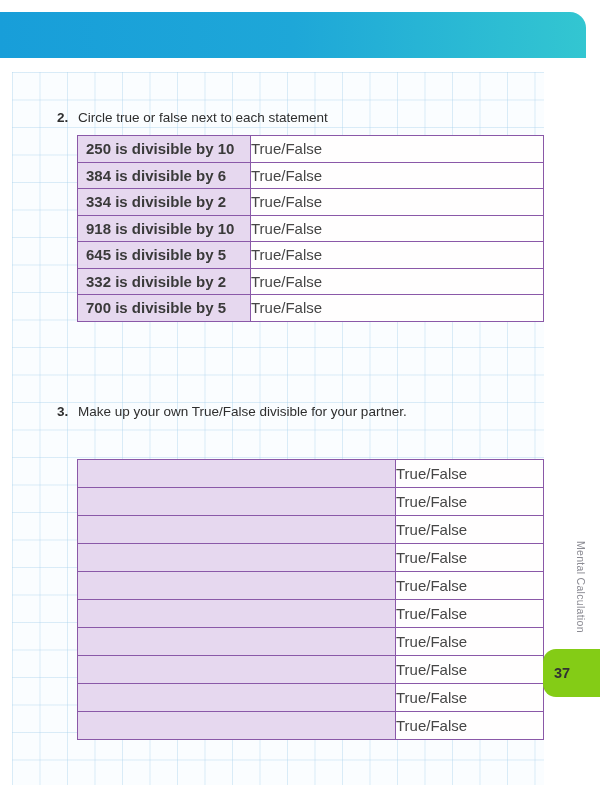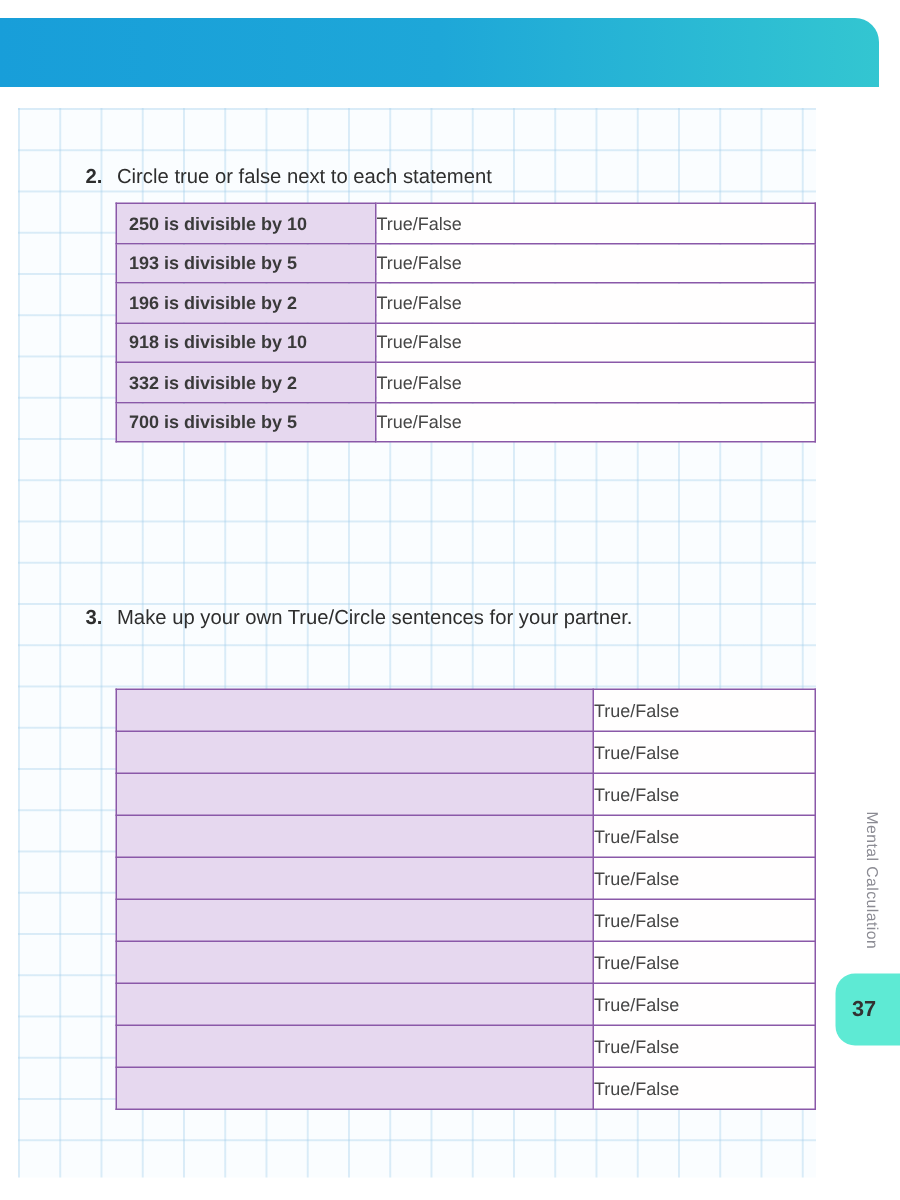--- a/index.html
+++ b/index.html
@@ -46,21 +46,21 @@
   .q3-line1 { top: 331px; }
   .q3-line2 { top: 359px; padding-left: 21px; }
 
   table {
     border-collapse: collapse;
     position: absolute;
     table-layout: fixed;
   }
   td {
     border: 1.5px solid #8a58a8;
-    font-size: 12px;
+    font-size: 15px;
     color: #3d3d3d;
     overflow: hidden;
   }
   .tbl-statements { left: 65px; top: 63px; width: 466px; }
   .tbl-statements td { height: 26.5px; }
   .tbl-statements td.cell-statement { width: 173px; }
   .tbl-statements td.cell-choice    { width: 293px; }
 
   .tbl-own { left: 65px; top: 387px; width: 466px; }
   .tbl-own td { height: 28px; }
@@ -91,22 +91,22 @@
   .strand-tab span {
     writing-mode: vertical-rl;
     font-size: 10.5px;
     color: #8b8b93;
     letter-spacing: 0.3px;
     white-space: nowrap;
   }
   .page-tab {
     position: absolute;
     right: 0; top: 649px;
-    width: 43px; height: 48px;
-    background: #5eead4;
+    width: 57px; height: 48px;
+    background: #84cc16;
     border-radius: 13px 0 0 13px;
     display: flex; align-items: center;
   }
   .page-tab span {
     font-size: 14.5px;
     font-weight: bold;
     color: #323232;
     padding-left: 11px;
   }
 </style>
@@ -121,44 +121,48 @@
     <span class="q-number">2.</span><span>Circle true or false next to each statement</span>
   </div>
 
   <table class="tbl-statements">
     <tbody>
       <tr>
         <td class="cell-statement">250 is divisible by 10</td>
         <td class="cell-choice">True/False</td>
       </tr>
       <tr>
-        <td class="cell-statement">193 is divisible by 5</td>
-        <td class="cell-choice">True/False</td>
-      </tr>
-      <tr>
-        <td class="cell-statement">196 is divisible by 2</td>
+        <td class="cell-statement">384 is divisible by 6</td>
+        <td class="cell-choice">True/False</td>
+      </tr>
+      <tr>
+        <td class="cell-statement">334 is divisible by 2</td>
         <td class="cell-choice">True/False</td>
       </tr>
       <tr>
         <td class="cell-statement">918 is divisible by 10</td>
+        <td class="cell-choice">True/False</td>
+      </tr>
+      <tr>
+        <td class="cell-statement">645 is divisible by 5</td>
         <td class="cell-choice">True/False</td>
       </tr>
       <tr>
         <td class="cell-statement">332 is divisible by 2</td>
         <td class="cell-choice">True/False</td>
       </tr>
       <tr>
         <td class="cell-statement">700 is divisible by 5</td>
         <td class="cell-choice">True/False</td>
       </tr>
     </tbody>
   </table>
 
   <div class="question-line q3-line1">
-    <span class="q-number">3.</span><span>Make up your own True/Circle sentences for your partner.</span>
+    <span class="q-number">3.</span><span>Make up your own True/False divisible for your partner.</span>
   </div>
 
   <table class="tbl-own">
     <tbody>
       <tr>
         <td class="cell-statement"></td>
         <td class="cell-choice">True/False</td>
       </tr>
       <tr>
         <td class="cell-statement"></td>

